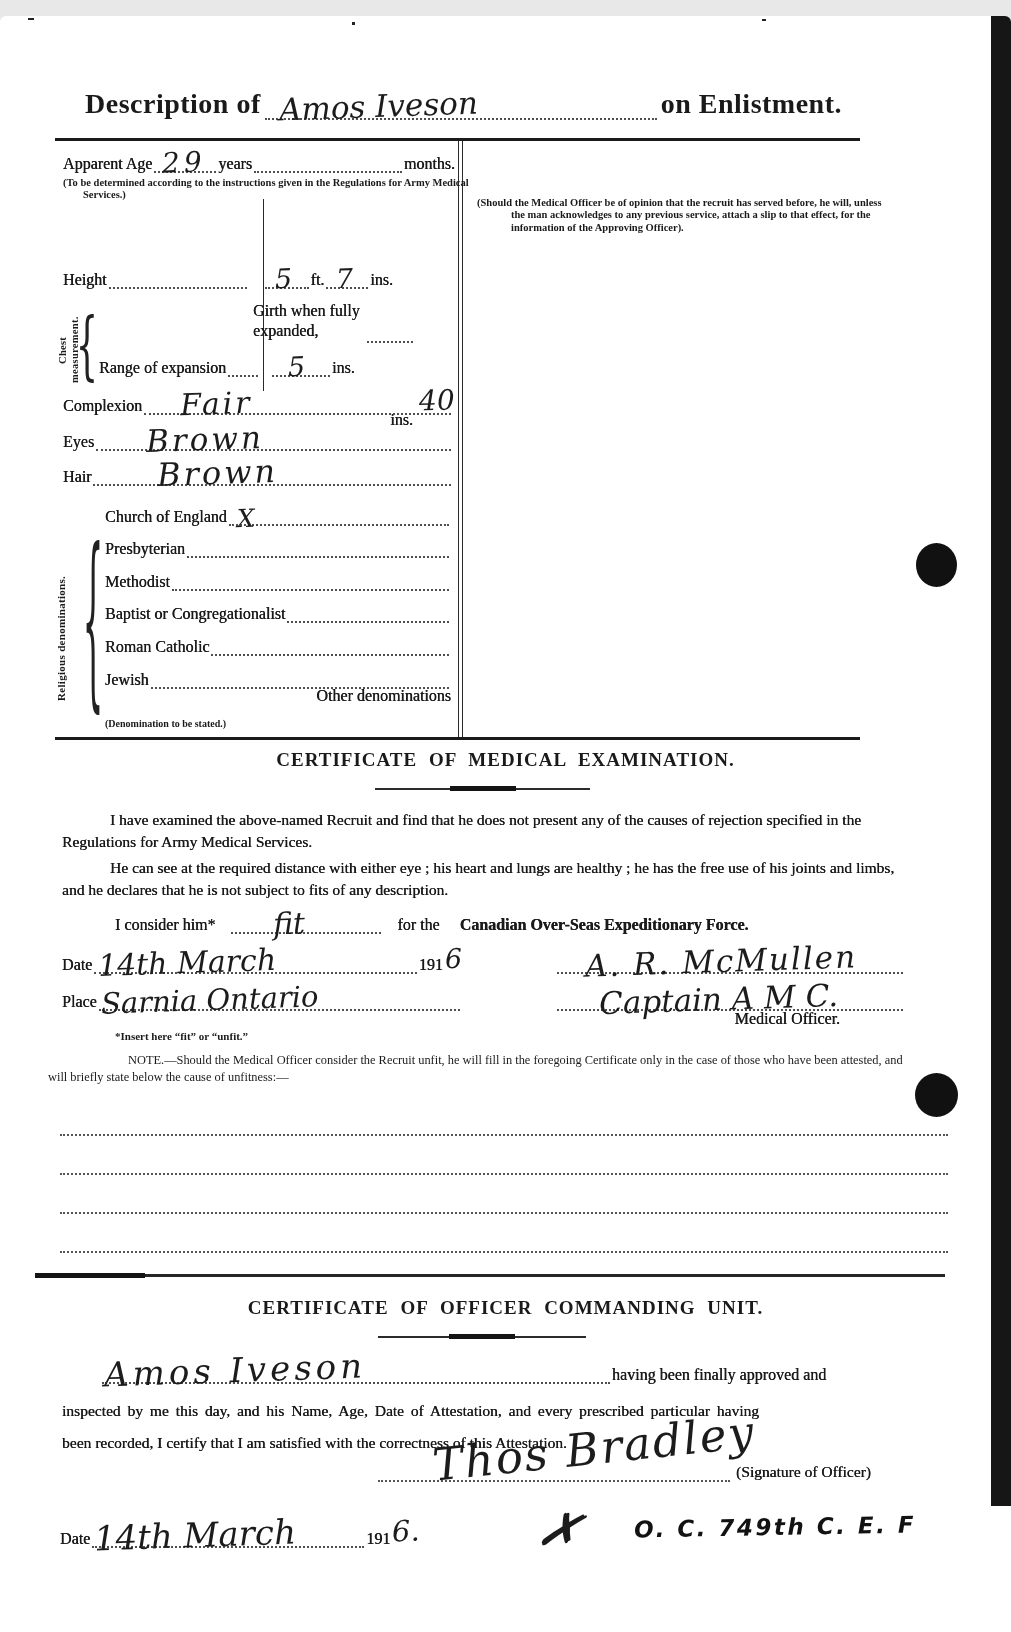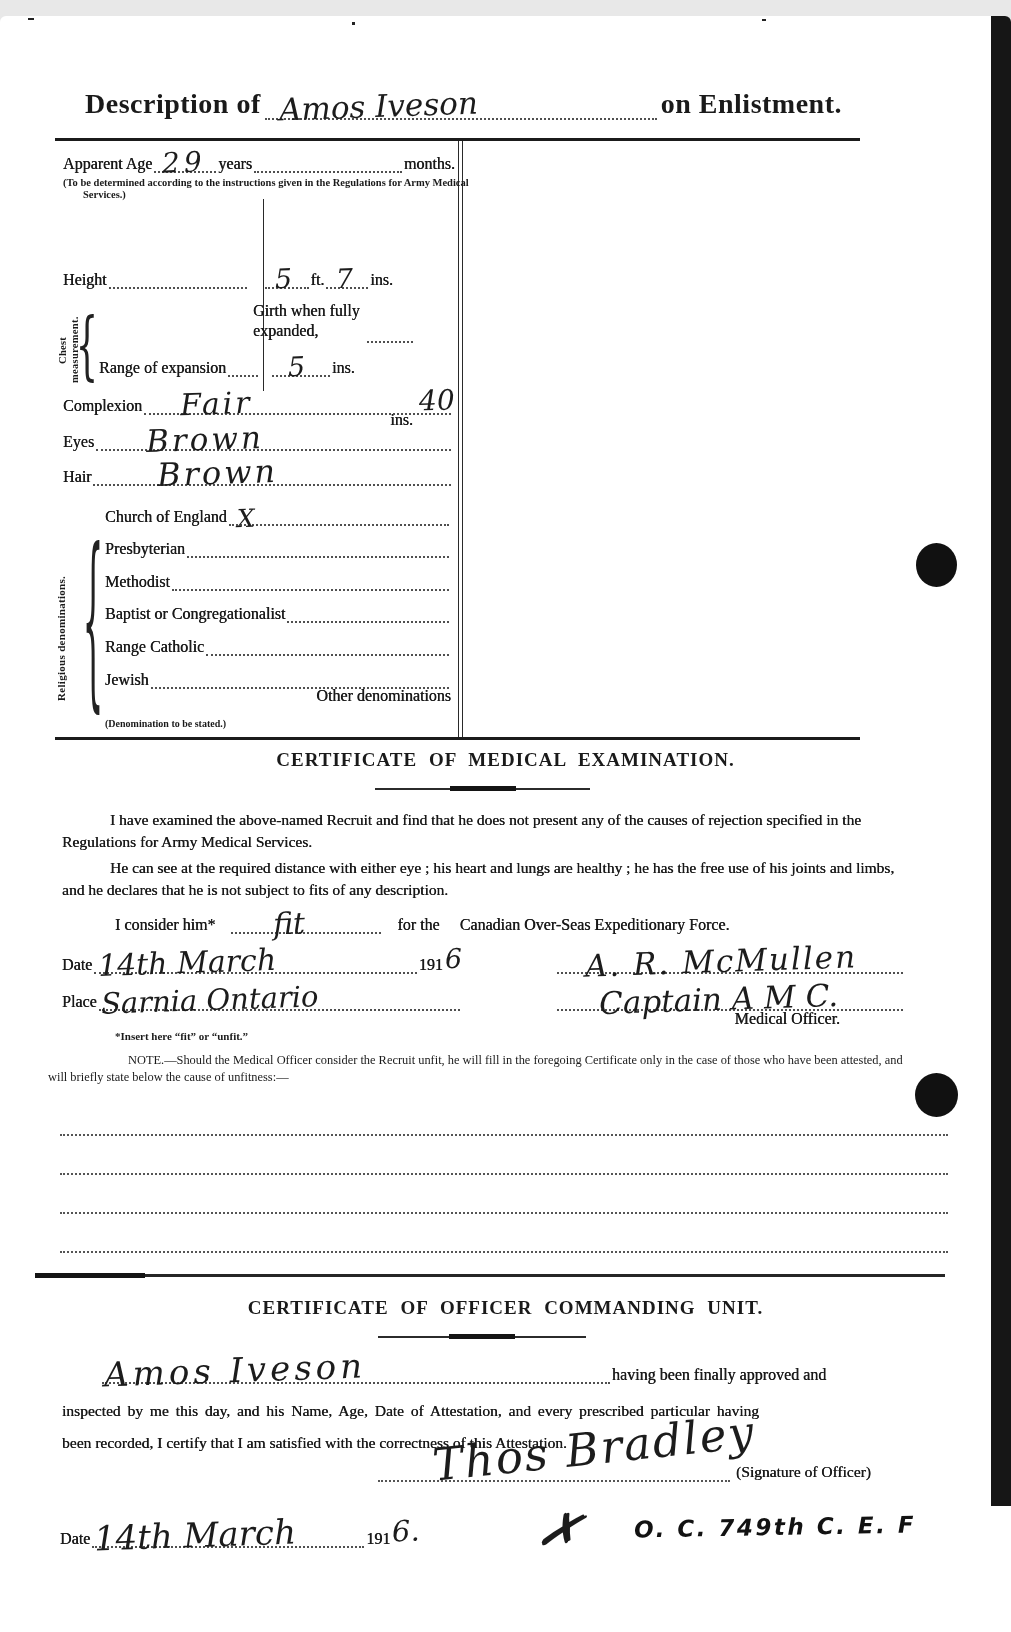--- a/index.html
+++ b/index.html
@@ -53,21 +53,21 @@
     text-shadow:0.3px 0 0 currentColor; }
   .noindent { text-indent:0; }
   .rule { position:absolute; height:2.5px; background:#262626; }
   .rule::before { content:""; position:absolute; left:0; top:-1.5px; width:110px; height:5px; background:#141414; }
   .blank-dotline { position:absolute; border-bottom:2px dotted #555; height:2px; }
   .stamp { font-family:"DejaVu Sans", sans-serif; font-weight:bold; font-style:italic;
     font-size:23px; letter-spacing:2.5px; color:#121212; }
   .right-head { font-size:16.5px; font-weight:bold; line-height:1.32; text-shadow:0.3px 0 0 currentColor; }
   .hang { padding-left:34px; text-indent:-34px; }
   .hang2 { padding-left:20px; text-indent:-20px; }
-  .bold { font-weight:normal; }
+  .bold { font-weight:bold; }
 </style>
 </head>
 <body>
 
 <div class="page">
 
   <div class="doc-title" style="left:85px; top:60px; width:790px; height:44px;">
     <span class="big">Description of</span>
     <span class="t-name">
       <span class="hw hw-abs" style="font-size:31px; left:14px; bottom:-6px;">Amos Iveson</span>
@@ -160,33 +160,34 @@
     </div>
     <div class="arow" style="left:50px; top:430px; width:346px; height:20px;">
       <span class="pl">Methodist</span>
       <span class="dotl grow"></span>
     </div>
     <div class="arow" style="left:50px; top:462px; width:346px; height:20px;">
       <span class="pl">Baptist or Congregationalist</span>
       <span class="dotl grow"></span>
     </div>
     <div class="arow" style="left:50px; top:495px; width:346px; height:20px;">
-      <span class="pl">Range Catholic</span>
+      <span class="pl">Roman Catholic</span>
       <span class="dotl grow"></span>
     </div>
     <div class="arow" style="left:50px; top:528px; width:346px; height:20px;">
       <span class="pl">Jewish</span>
       <span class="dotl grow"></span>
     </div>
     <div class="arow" style="left:50px; top:546px; width:346px; height:20px;flex-direction:column;">
       <span class="pl">Other denominations</span>
       <span class="dotl grow"></span>
     </div>
     <div class="small" style="position:absolute; left:50px; top:577px; font-size:10px;">(Denomination to be stated.)</div>
 
+    <div class="small hang" style="position:absolute; left:422px; top:56px; width:374px;">(Should the Medical Officer be of opinion that the recruit has served before, he will, unless the man acknowledges to any previous service, attach a slip to that effect, for the information of the Approving Officer).</div>
   </div>
 
   <div class="sec-title" style="top:733px;">CERTIFICATE OF MEDICAL EXAMINATION.</div>
   <div class="sec-div" style="left:375px; top:772px; width:215px;"></div>
 
   <div class="para" style="left:62px; top:793px; width:845px;">I have examined the above-named Recruit and find that he does not present any of the causes of rejection specified in the Regulations for Army Medical Services.</div>
   <div class="para" style="left:62px; top:841px; width:845px;">He can see at the required distance with either eye ; his heart and lungs are healthy ; he has the free use of his joints and limbs, and he declares that he is not subject to fits of any description.</div>
 
   <div class="arow" style="left:115px; top:896px; width:790px; height:22px;gap:14px;">
     <span class="pl">I consider him*</span>

